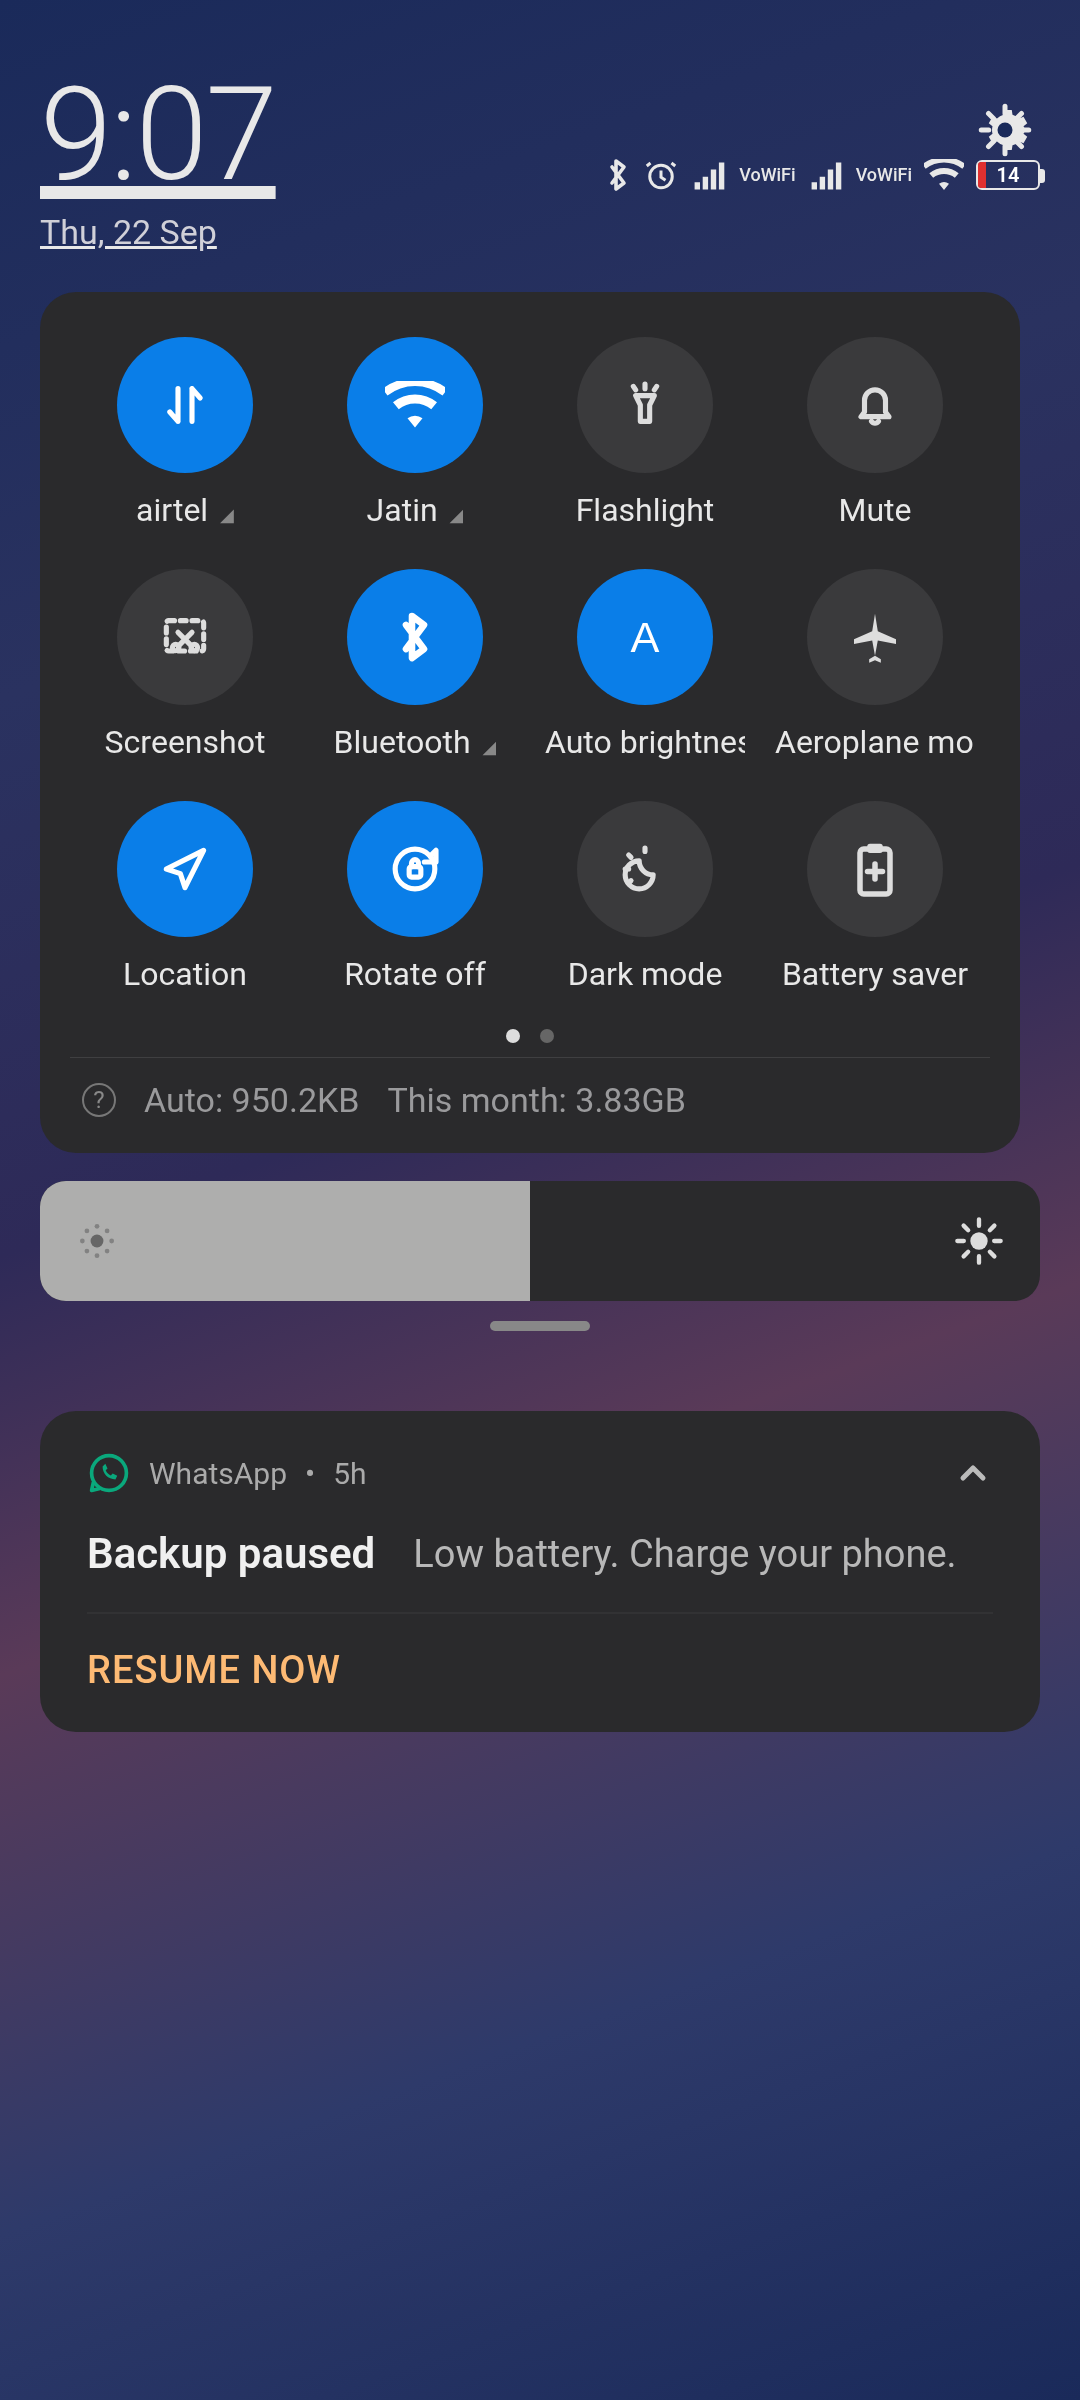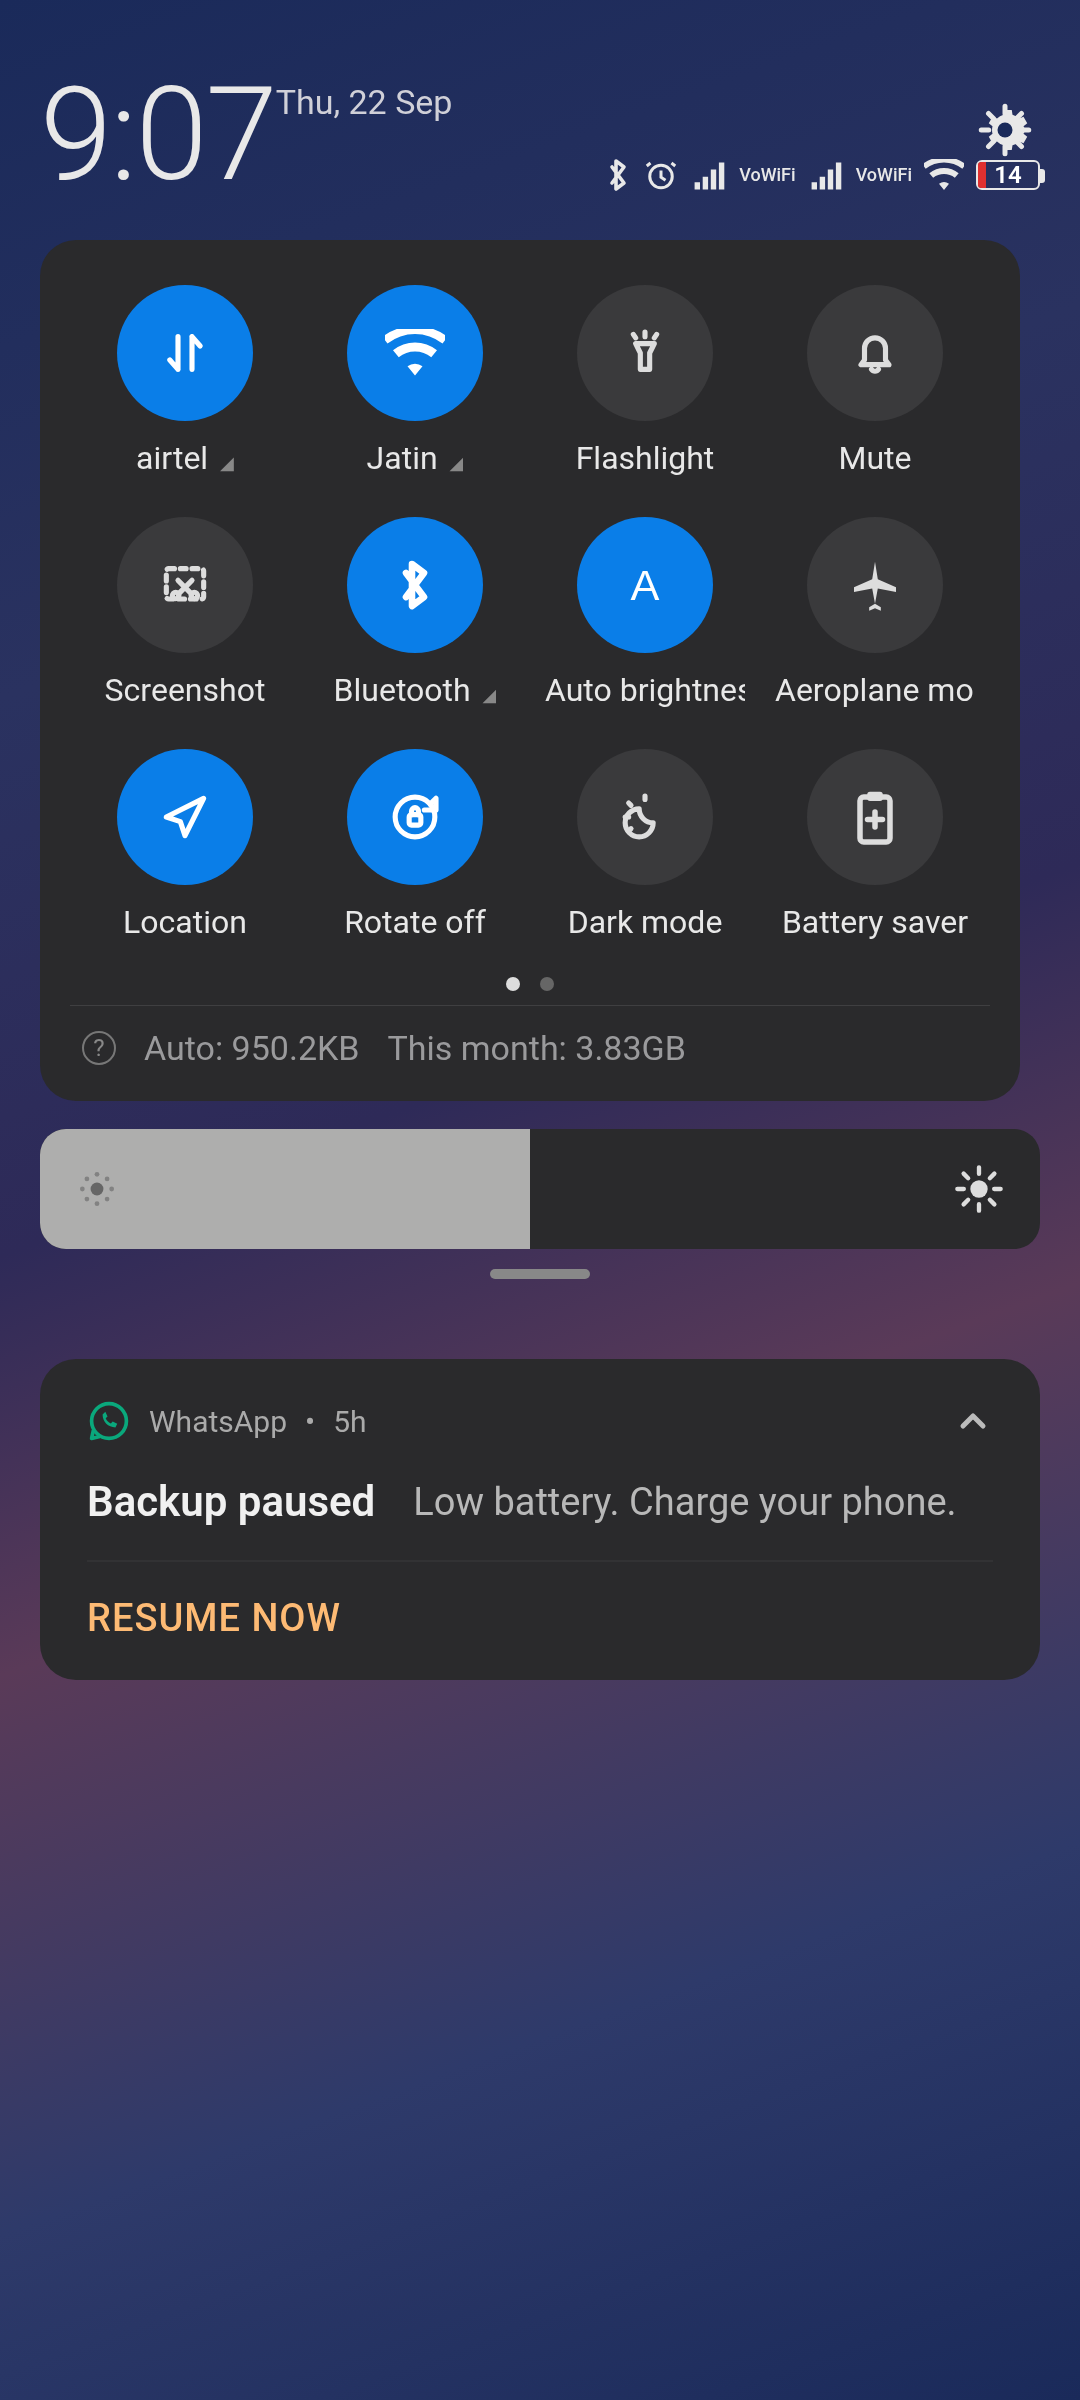--- a/index.html
+++ b/index.html
@@ -9,35 +9,35 @@
     background: linear-gradient(160deg, #1a2a5a 0%, #2a3260 25%, #2e2a58 45%, #5a3a58 60%, #2e3a6a 80%, #1a2a5a 100%);
     color: #e8e8e8;
     position: relative;
   }
   .header {
     padding: 70px 45px 30px 40px;
     display: flex;
     justify-content: space-between;
     align-items: flex-start;
   }
-  .clock-block { display:flex; flex-direction:row; }
+  .clock-block { display:flex; flex-direction:column;text-decoration:underline; }
   .clock { font-size: 130px; font-weight: 300; line-height: 1; color: #e8e8e8; letter-spacing: -2px;}
   .date { font-size: 34px; color: #d0d0d8; margin-top: 12px; }
   .gear { width:60px; height:60px; margin-top:30px; }
   .status-row {
     position:absolute; top:155px; right:40px;
     display:flex; align-items:center; gap:12px;
     color:#e8e8e8; font-size:22px;
   }
   .status-icon { display:inline-flex; align-items:center; justify-content:center; }
   .vowifi { display:flex; flex-direction:row; line-height:0.9; font-size:18px; font-weight:500;}
   .battery-box { border:2.5px solid #e8e8e8; border-radius:6px; width:64px; height:30px; position:relative; display:flex; align-items:center;}
   .battery-box::after { content:""; position:absolute; right:-7px; top:7px; width:5px; height:14px; background:#e8e8e8; border-radius:0 3px 3px 0;}
   .battery-fill { background:#e03030; height:100%; width:14%; border-radius:3px 0 0 3px;}
-  .battery-num { position:absolute; width:100%; text-align:center; font-size:24px; font-weight:600; color:#fff;}
+  .battery-num { position:absolute; width:100%; text-align:center; font-size:20px; font-weight:600; color:#fff;}
   
   .panel {
     margin: 10px 60px 0 40px;
     background: #2a2a2c;
     border-radius: 36px;
     padding: 45px 30px 25px 30px;
   }
   .qs-grid {
     display:grid;
     grid-template-columns: repeat(4, 1fr);

